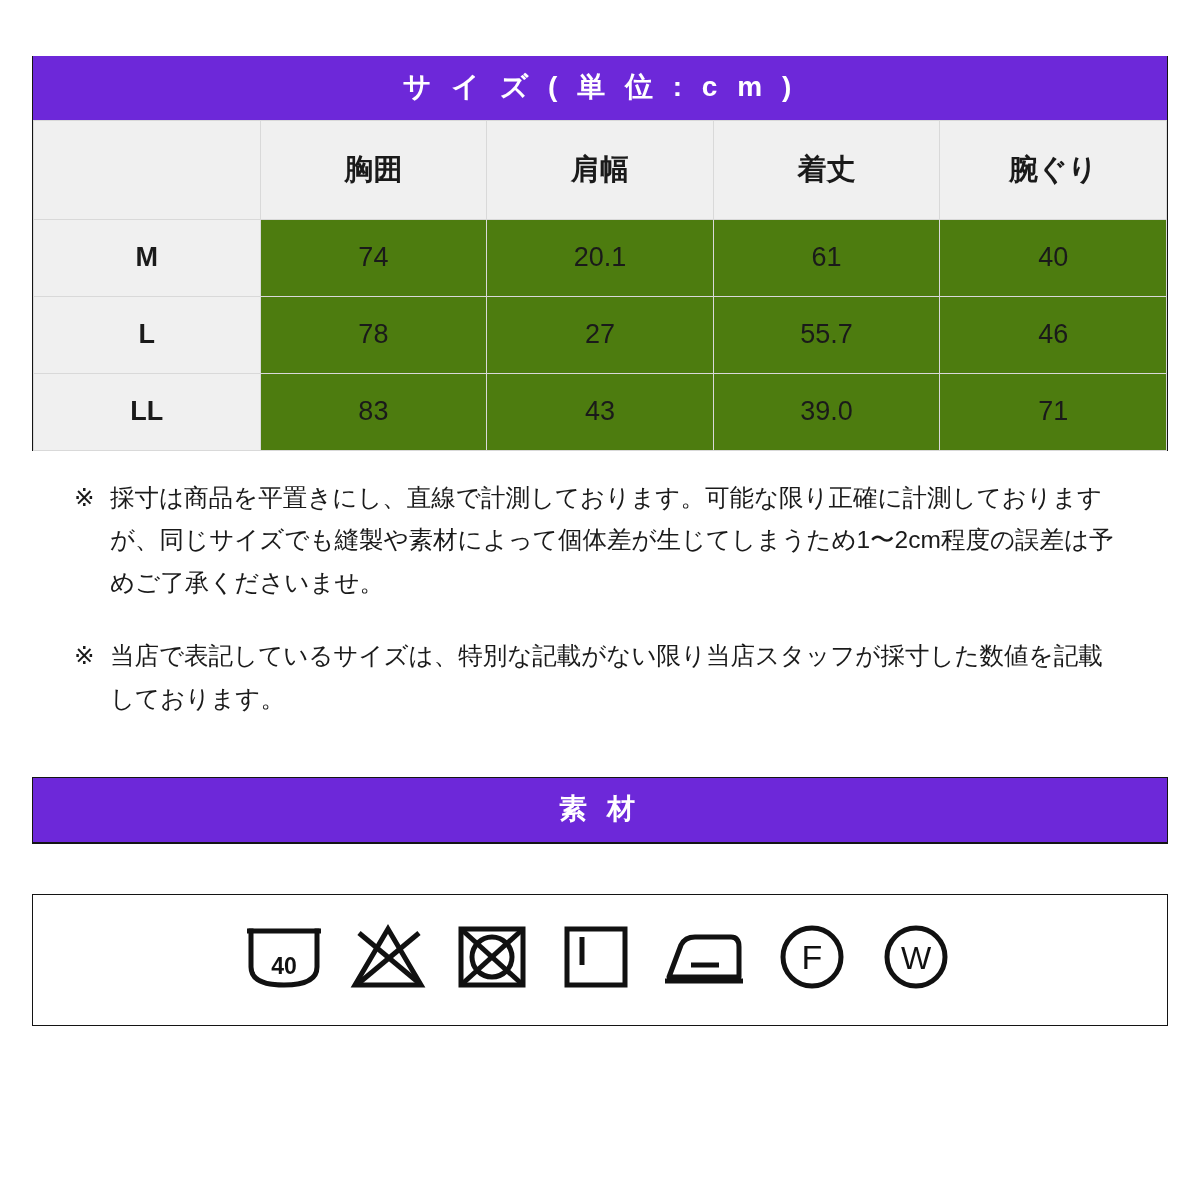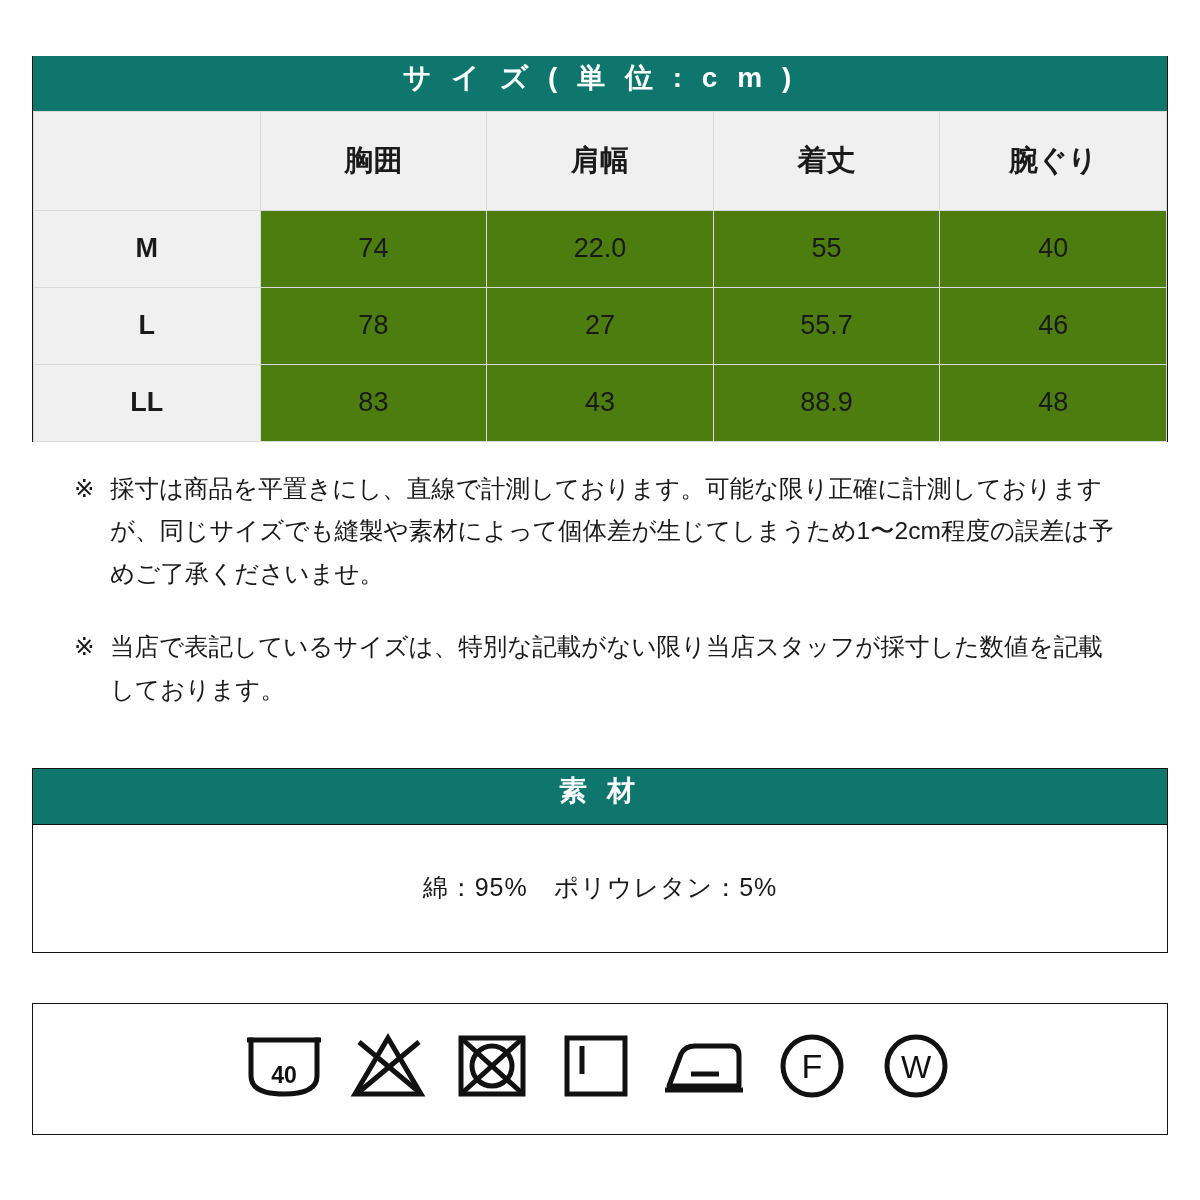--- a/index.html
+++ b/index.html
@@ -16,27 +16,27 @@
   }
   .page {
     width: 1200px;
     height: 1200px;
     box-sizing: border-box;
     padding: 56px 32px 0 32px;
   }
 
   
   .bar {
-    background: #0f766e;
+    background: #6d28d9;
     color: #ffffff;
     text-align: center;
     font-size: 28px;
     font-weight: bold;
     letter-spacing: 6px;
-    padding: 5px 0 16px 0;
+    padding: 14px 0 16px 0;
     line-height: 1.2;
   }
 
   
   table.size {
     width: 100%;
     border-collapse: collapse;
     table-layout: fixed;
   }
   table.size th, table.size td {
@@ -125,56 +125,55 @@
           <th>胸囲</th>
           <th>肩幅</th>
           <th>着丈</th>
           <th>腕ぐり</th>
         </tr>
       </thead>
       <tbody>
         <tr>
           <th>M</th>
           <td>74</td>
-          <td>22.0</td>
-          <td>55</td>
+          <td>20.1</td>
+          <td>61</td>
           <td>40</td>
         </tr>
         <tr>
           <th>L</th>
           <td>78</td>
           <td>27</td>
           <td>55.7</td>
           <td>46</td>
         </tr>
         <tr>
           <th>LL</th>
           <td>83</td>
           <td>43</td>
-          <td>88.9</td>
-          <td>48</td>
+          <td>39.0</td>
+          <td>71</td>
         </tr>
       </tbody>
     </table>
   </div>
 
   <div class="notes">
     <p class="note">
       <span class="mark">※</span>
       <span>採寸は商品を平置きにし、直線で計測しております。可能な限り正確に計測しておりますが、同じサイズでも縫製や素材によって個体差が生じてしまうため1〜2cm程度の誤差は予めご了承くださいませ。</span>
     </p>
     <p class="note">
       <span class="mark">※</span>
       <span>当店で表記しているサイズは、特別な記載がない限り当店スタッフが採寸した数値を記載しております。</span>
     </p>
   </div>
 
   <div class="block">
     <div class="bar">素 材</div>
-    <div class="body">綿：95%　ポリウレタン：5%</div>
   </div>
 
   <div class="spacer-30"></div>
 
   <div class="block">
     <div class="wash-body">
 
       <span>
         <svg width="78" height="74" viewBox="0 0 78 74">
           <path d="M6 10 L6 46 Q6 64 39 64 Q72 64 72 46 L72 10" fill="none" stroke="#111" stroke-width="5" stroke-linecap="square"></path>

